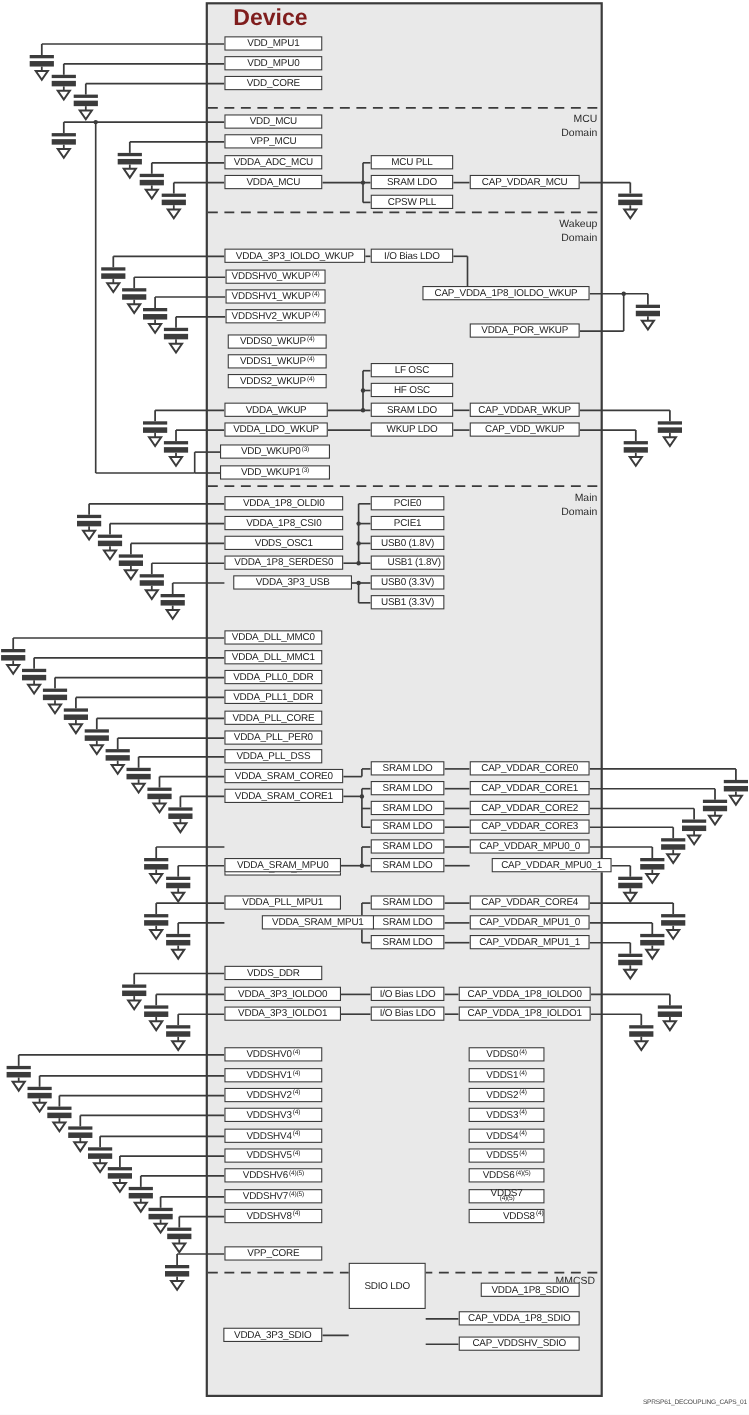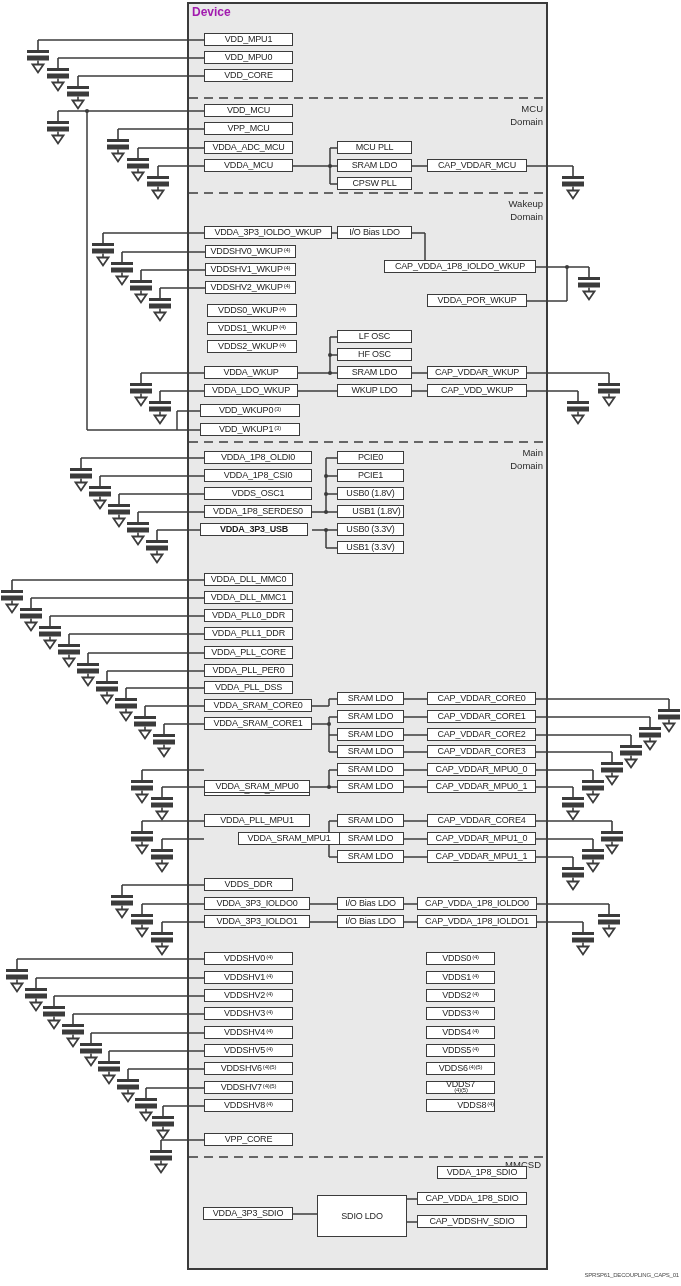--- a/index.html
+++ b/index.html
@@ -4,21 +4,21 @@
 <style>
   html,body{margin:0;padding:0;background:#fff;}
   #stage{position:relative;width:681px;height:1286px;font-family:"Liberation Sans",sans-serif;overflow:hidden;}
   #wires{position:absolute;left:0;top:0;width:681px;height:1286px;}
   .box{position:absolute;box-sizing:border-box;background:#fff;border:1.4px solid #3b3b3b;
        display:flex;align-items:center;justify-content:center;
        font-size:9px;letter-spacing:-0.2px;color:#1f1f1f;white-space:nowrap;line-height:1;}
   .box sup{font-size:6px;line-height:1;margin-left:1px;transform:translateY(-2px);}
   .dlabel{position:absolute;left:403px;width:140px;text-align:right;font-size:9.5px;line-height:13px;
           color:#2a2a2a;white-space:pre-line;}
-  #title{position:absolute;left:192px;top:5px;font-size:12px;font-weight:bold;color:#a21caf;}
+  #title{position:absolute;left:212px;top:5px;font-size:21px;font-weight:bold;color:#7f1d1d;}
   #figref{position:absolute;left:540px;top:1272px;width:139px;text-align:right;font-size:6px;color:#4a4a4a;letter-spacing:-0.2px;}
 </style>
 </head>
 <body>
 
 <div id="stage">
   <div id="wires"><svg width="681" height="1286" viewBox="0 0 681 1286" xmlns="http://www.w3.org/2000/svg">
         <defs>
           <g id="capsym" stroke="#3b3b3b" stroke-width="1.6">
             <line x1="0" y1="0" x2="0" y2="10"></line>
@@ -342,21 +342,21 @@
     </div>
     <div class="box" style="left: 204px; top: 469px; width: 108px; height: 13px;">
       <span>VDDA_1P8_CSI0</span>
     </div>
     <div class="box" style="left: 204px; top: 487px; width: 108px; height: 13px;">
       <span>VDDS_OSC1</span>
     </div>
     <div class="box" style="left: 204px; top: 505px; width: 108px; height: 13px;">
       <span>VDDA_1P8_SERDES0</span>
     </div>
-    <div class="box" style="left: 200px; top: 523px; width: 108px; height: 13px; font-weight: bold;">
+    <div class="box" style="left: 212px; top: 523px; width: 108px; height: 13px;">
       <span>VDDA_3P3_USB</span>
     </div>
     <div class="box" style="left: 337px; top: 451px; width: 67px; height: 13px;">
       <span>PCIE0</span>
     </div>
     <div class="box" style="left: 337px; top: 469px; width: 67px; height: 13px;">
       <span>PCIE1</span>
     </div>
     <div class="box" style="left: 337px; top: 487px; width: 67px; height: 13px;">
       <span>USB0 (1.8V)</span>
@@ -432,21 +432,21 @@
     </div>
     <div class="box" style="left: 427px; top: 728px; width: 109px; height: 13px;">
       <span>CAP_VDDAR_CORE2</span>
     </div>
     <div class="box" style="left: 427px; top: 745px; width: 109px; height: 13px;">
       <span>CAP_VDDAR_CORE3</span>
     </div>
     <div class="box" style="left: 427px; top: 763px; width: 109px; height: 13px;">
       <span>CAP_VDDAR_MPU0_0</span>
     </div>
-    <div class="box" style="left: 427px; top: 780px; width: 109px; height: 13px; text-align: center;">
+    <div class="box" style="left: 447px; top: 780px; width: 109px; height: 13px; text-align: center;">
       <span>CAP_VDDAR_MPU0_1</span>
     </div>
     <div class="box" style="left: 427px; top: 814px; width: 109px; height: 13px;">
       <span>CAP_VDDAR_CORE4</span>
     </div>
     <div class="box" style="left: 427px; top: 832px; width: 109px; height: 13px;">
       <span>CAP_VDDAR_MPU1_0</span>
     </div>
     <div class="box" style="left: 427px; top: 850px; width: 109px; height: 13px;">
       <span>CAP_VDDAR_MPU1_1</span>
@@ -555,21 +555,21 @@
     <div class="box" style="left: 426px; top: 1099px; width: 69px; height: 13px; justify-content: flex-end;">
       <span>VDDS8</span>
       <sup>(4)</sup>
     </div>
     <div class="box" style="left: 204px; top: 1133px; width: 89px; height: 13px;">
       <span>VPP_CORE</span>
     </div>
     <div class="box" style="left: 437px; top: 1166px; width: 90px; height: 13px;">
       <span>VDDA_1P8_SDIO</span>
     </div>
-    <div class="box" style="left: 317px; top: 1195px; width: 90px; height: 42px;">
+    <div class="box" style="left: 317px; top: 1148px; width: 70px; height: 42px;">
       <span>SDIO LDO</span>
     </div>
     <div class="box" style="left: 203px; top: 1207px; width: 90px; height: 13px;">
       <span>VDDA_3P3_SDIO</span>
     </div>
     <div class="box" style="left: 417px; top: 1192px; width: 110px; height: 13px;">
       <span>CAP_VDDA_1P8_SDIO</span>
     </div>
     <div class="box" style="left: 417px; top: 1215px; width: 110px; height: 13px;">
       <span>CAP_VDDSHV_SDIO</span>

